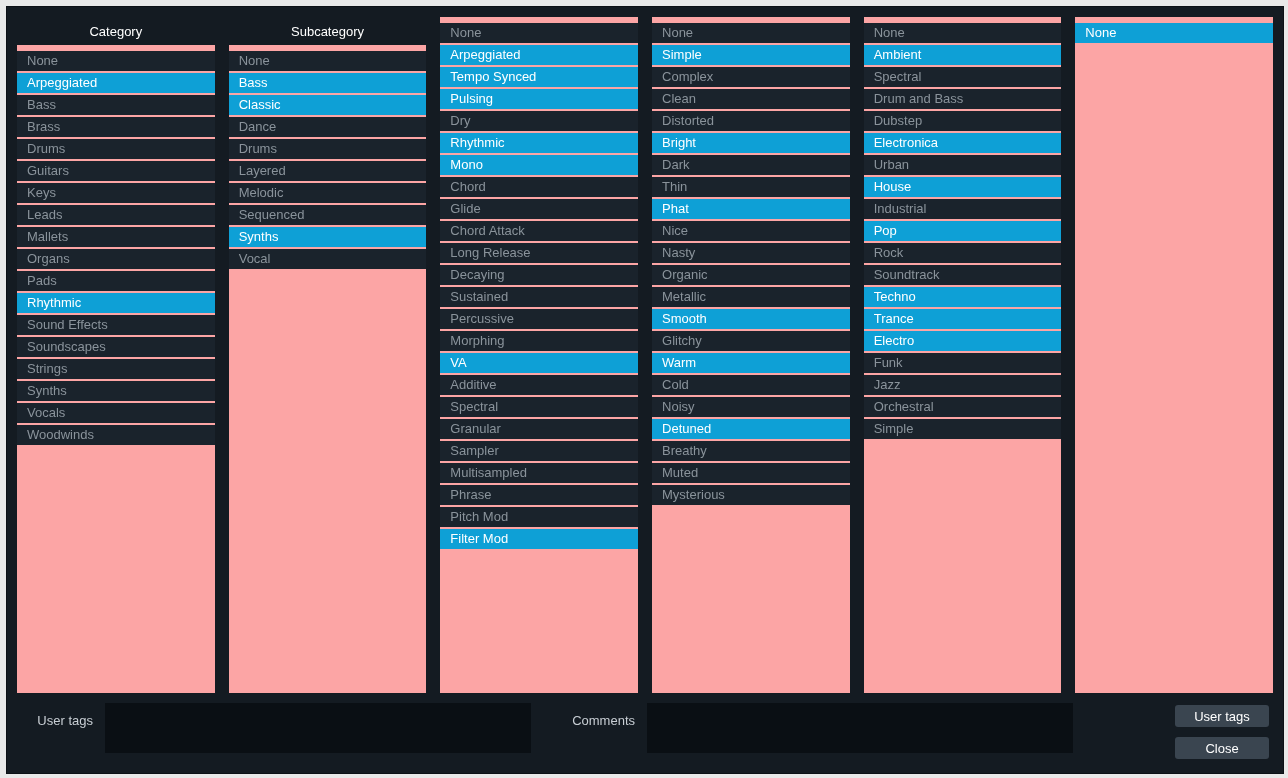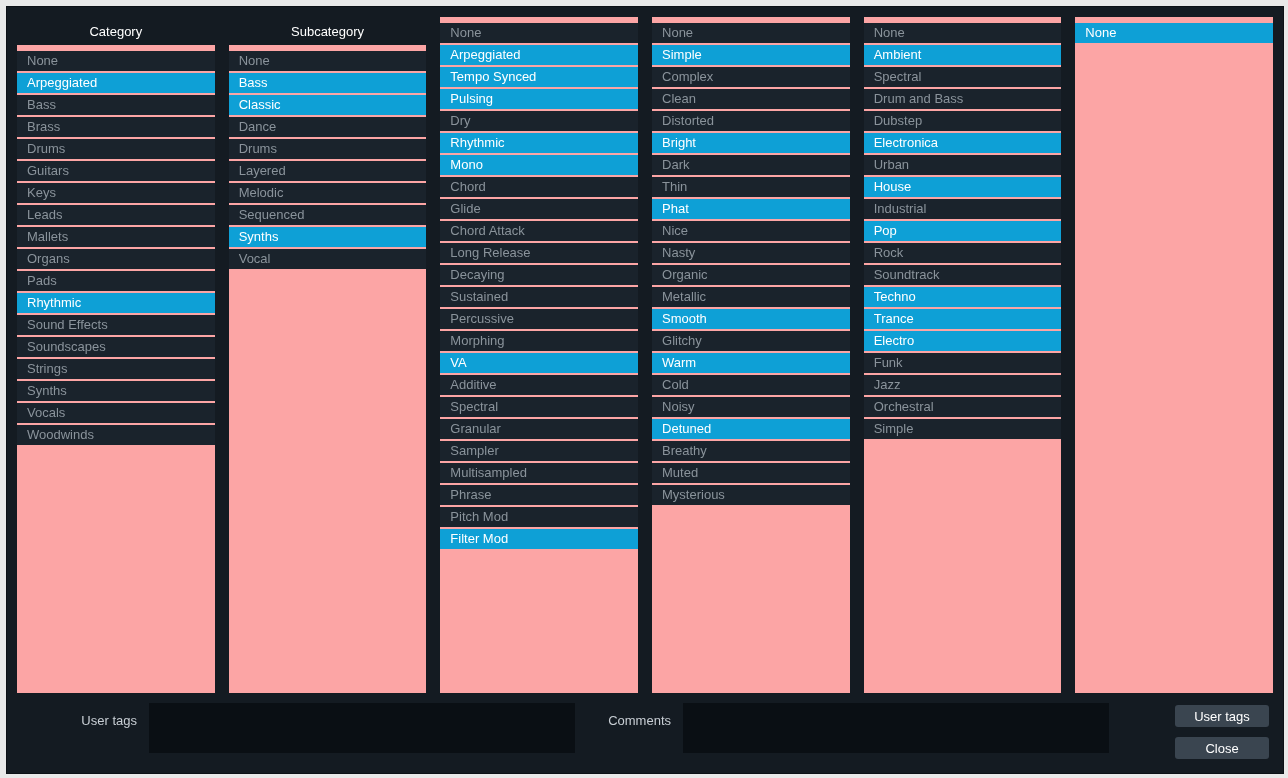--- a/index.html
+++ b/index.html
@@ -84,22 +84,21 @@
   }
   .item.selected {
     background: #0ea0d6;
     color: #ffffff;
   }
 
   .footer {
     display: flex;
     align-items: flex-start;
     padding: 10px 14px 14px 14px;
-    gap: 24px;
-    margin-left: 44px;
+    gap: 32px;
   }
   .field-group {
     display: flex;
     align-items: flex-start;
     gap: 12px;
   }
   .field-label {
     color: #c8ced4;
     padding-top: 10px;
     font-size: 13px;

